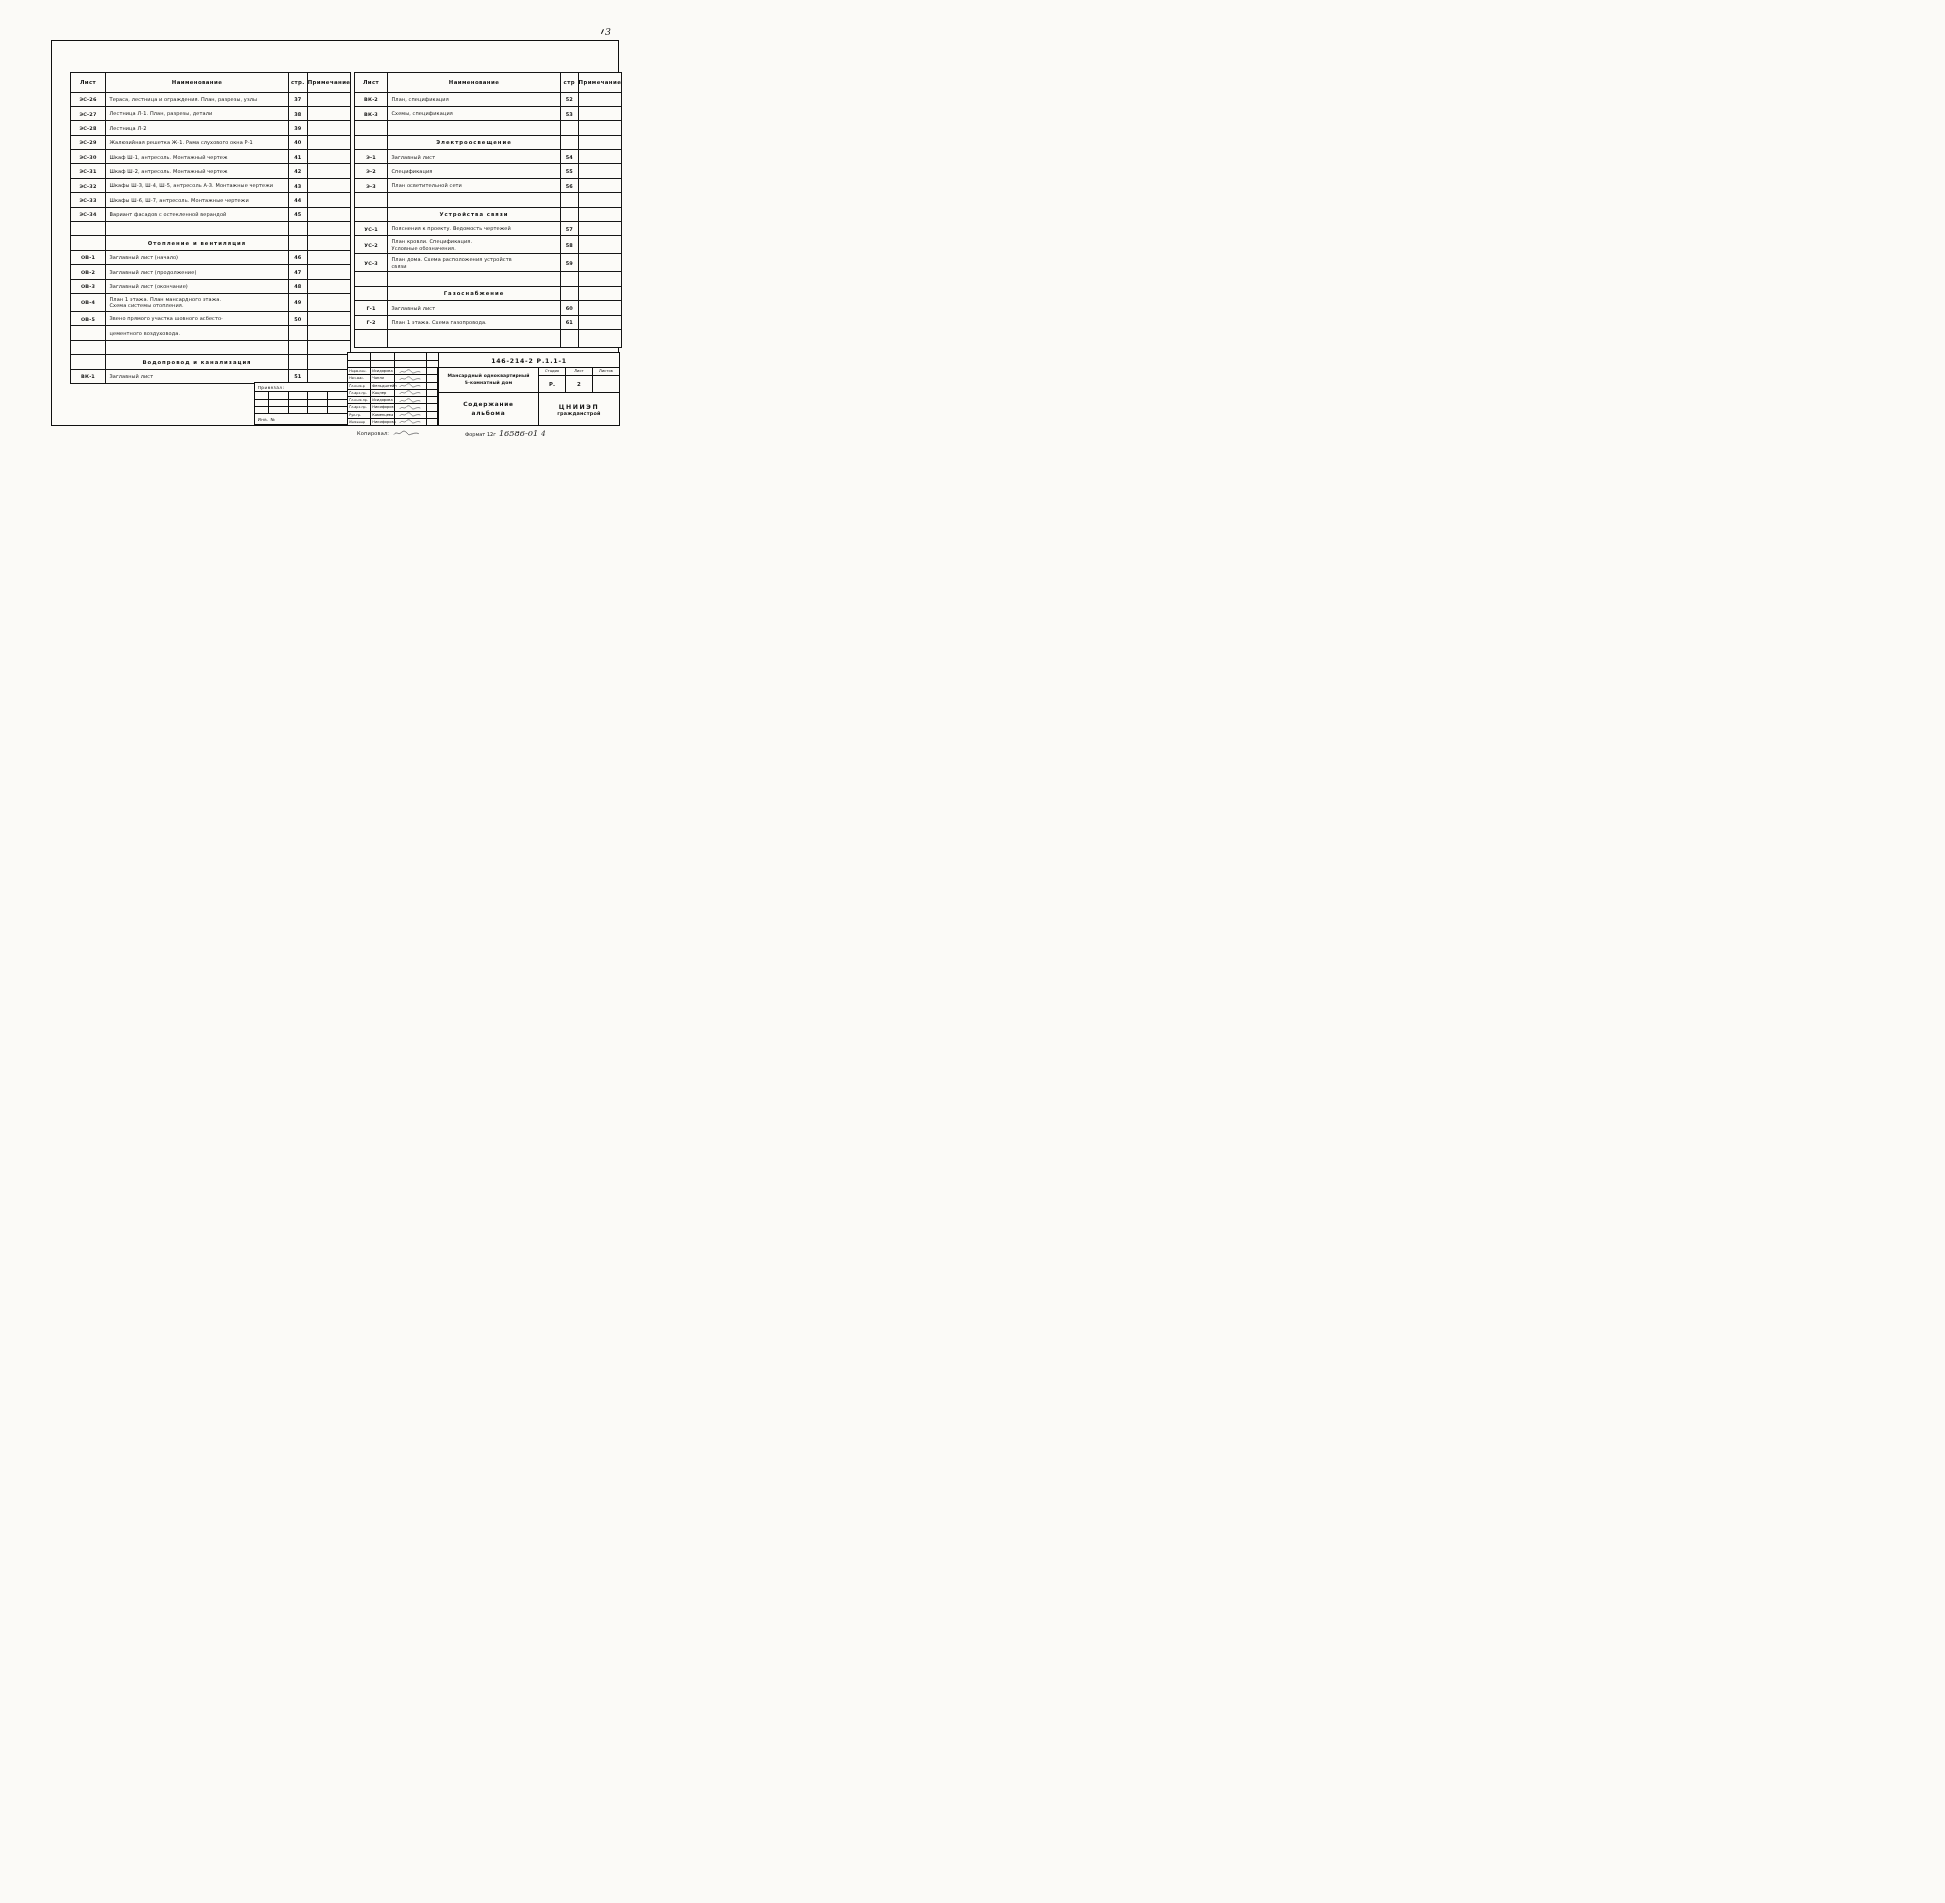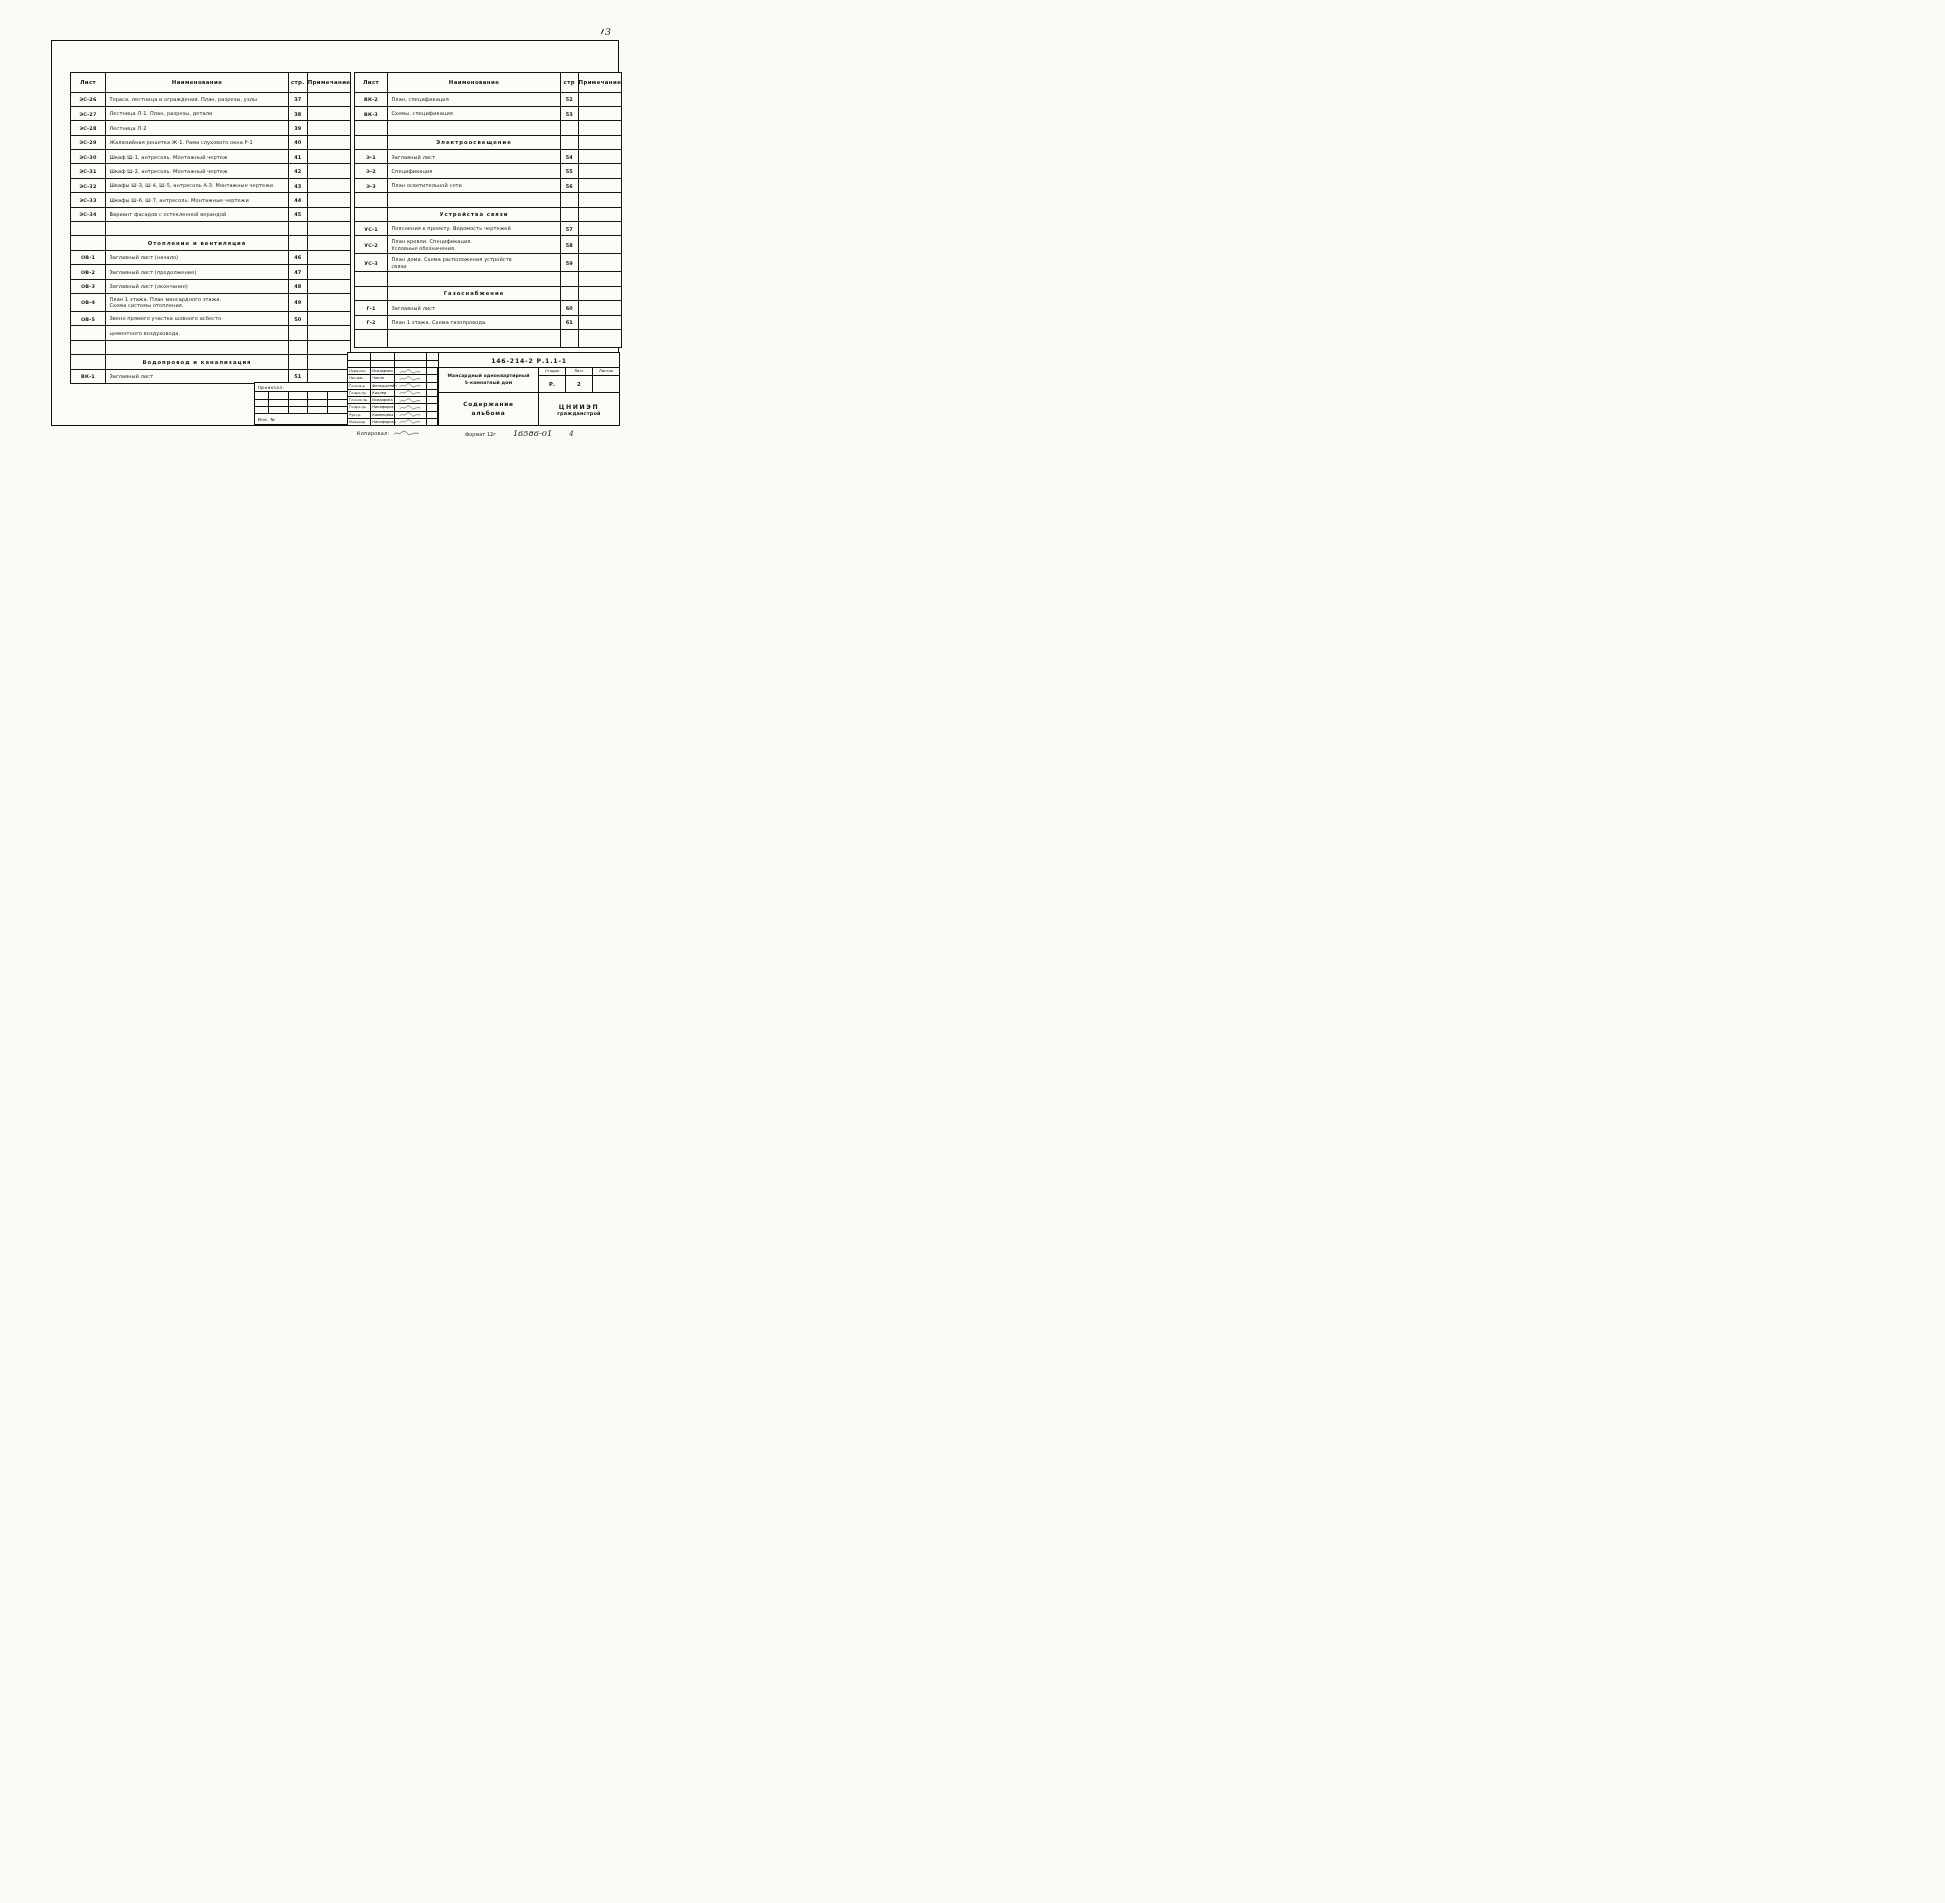--- a/index.html
+++ b/index.html
@@ -91,21 +91,21 @@
     background:#fcfbf8;
   }
   .attach-head { height:9.3px; border-bottom:0.6px solid #101010; font-size:4.3px;
     padding:1.6px 0 0 2.7px; letter-spacing:0.4px; }
   .attach-grid { flex:1; display:grid; grid-template-columns:14px 19.5px 19.5px 19.5px 1fr; grid-auto-rows:1fr; }
   .attach-grid div { border-right:0.6px solid #101010; border-bottom:0.6px solid #101010; }
   .attach-grid div:nth-child(5n) { border-right:none; }
   .attach-foot { height:10px; display:flex; align-items:center; padding:0 2.7px; font-size:4.1px; letter-spacing:0.4px; }
   
   .footer-copied { position:absolute; left:357px; top:430px; display:flex; align-items:center; gap:3.5px; font-size:5px; letter-spacing:0.2px; }
-  .footer-format { position:absolute; left:465px; top:428px; display:flex; align-items:baseline; gap:17px; font-size:5px; }
+  .footer-format { position:absolute; left:465px; top:428px; display:flex; align-items:baseline; gap:3px; font-size:5px; }
   .hand { font-family:"DejaVu Serif", serif; font-style:italic; font-size:8.2px; color:#181818; }
   .hand.num { font-size:7.4px; }
   .corner-num { position:absolute; left:602px; top:26px; font-family:"DejaVu Serif", serif;
     font-style:italic; font-size:9.3px; display:flex; align-items:flex-start; gap:2.3px; }
   .corner-tick { display:inline-block; width:0.8px; height:4.7px; background:#111; transform:rotate(25deg); margin-top:3.1px; }
 </style>
 </head>
 <body>
 
 <div class="frame"></div>

